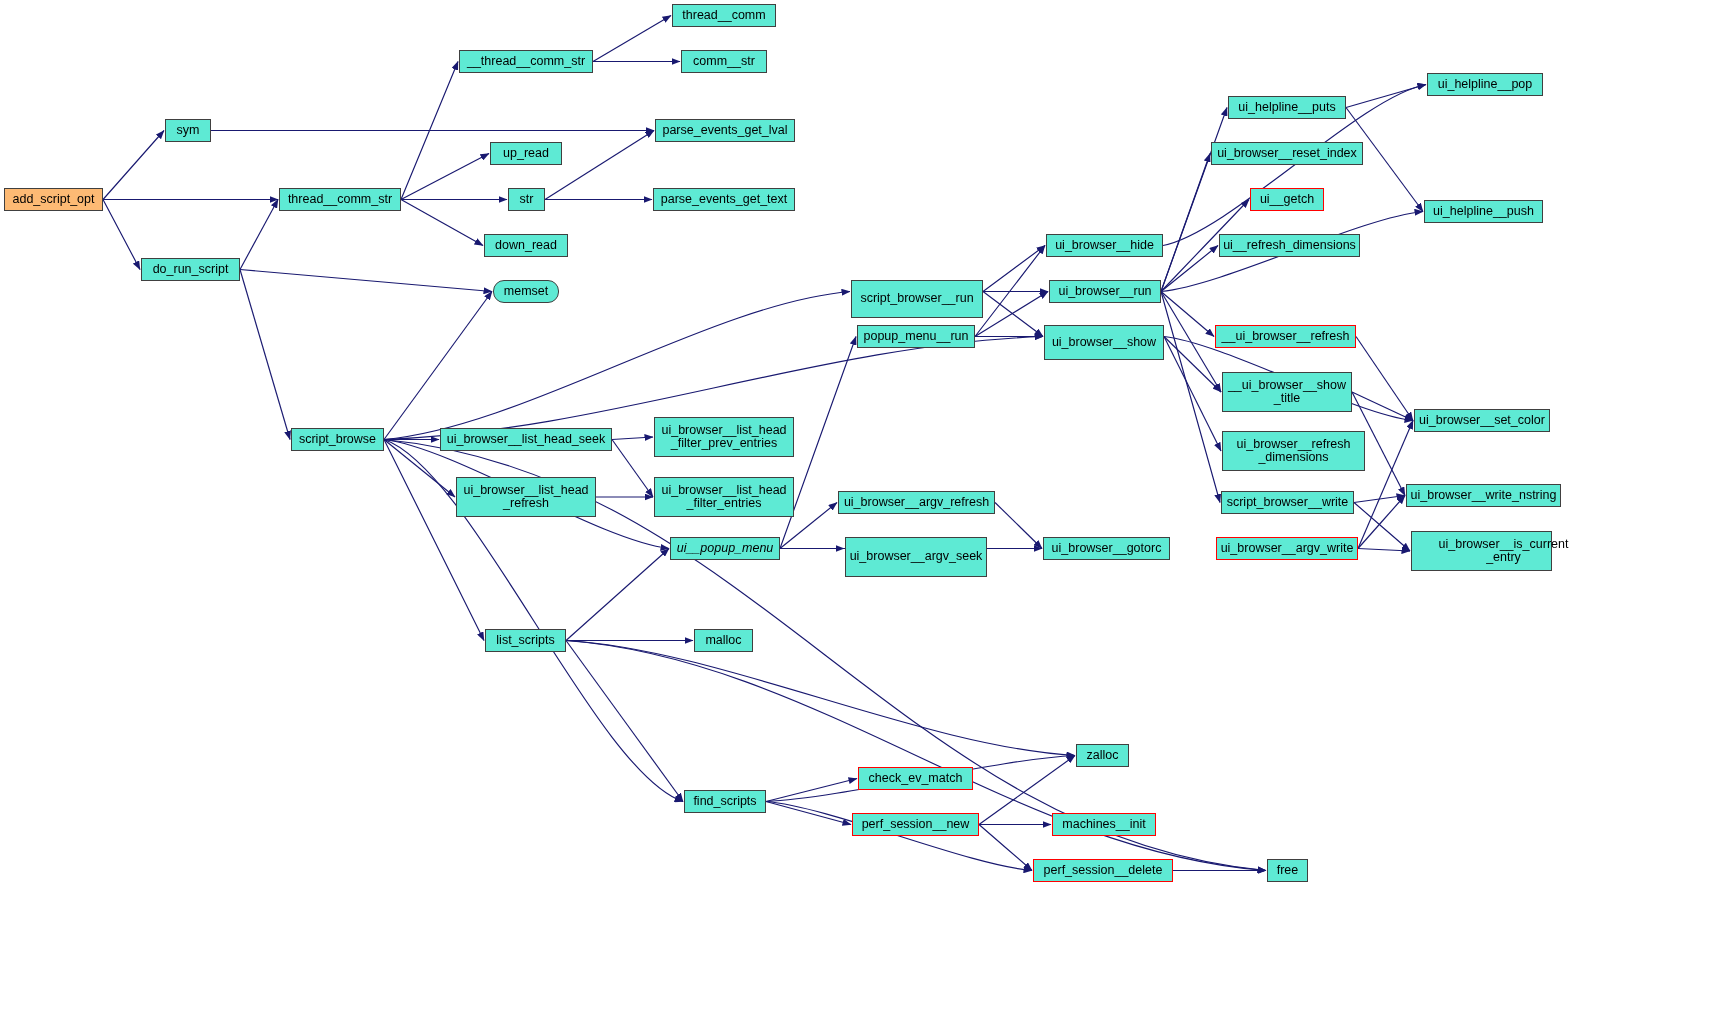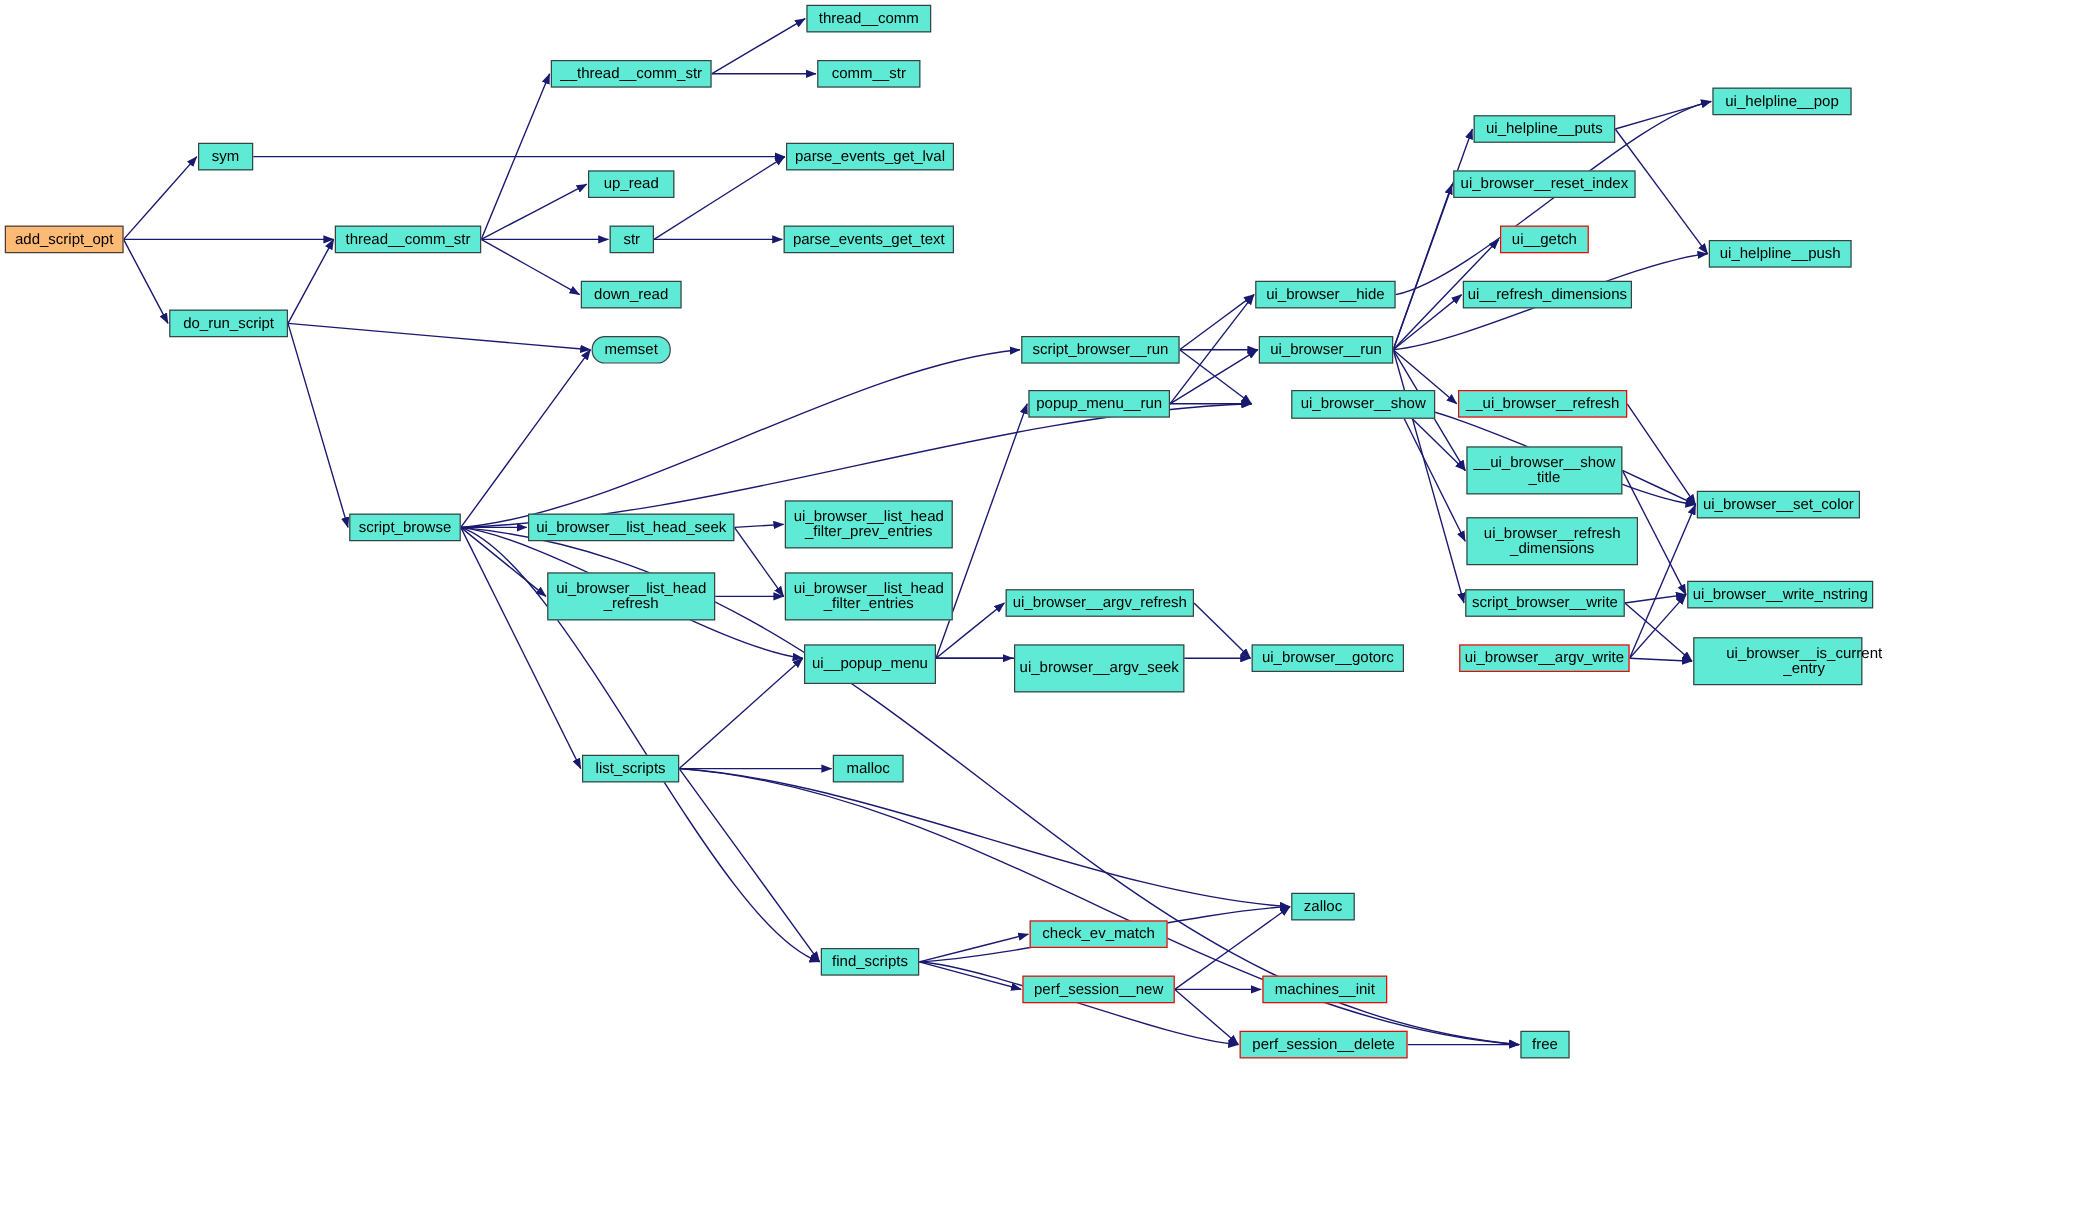--- a/index.html
+++ b/index.html
@@ -149,38 +149,38 @@
       <div class="node" style="left: 484px; top: 234px; width: 84px; height: 23px;">down_read</div>
       <div class="node" style="left: 493px; top: 280px; width: 66px; height: 23px; border-radius: 11px;">memset</div>
       <div class="node" style="left: 291px; top: 428px; width: 93px; height: 23px;">script_browse</div>
       <div class="node" style="left: 440px; top: 428px; width: 172px; height: 23px;">ui_browser__list_head_seek</div>
       <div class="node" style="left: 654px; top: 417px; width: 140px; height: 40px;">ui_browser__list_head
 _filter_prev_entries</div>
       <div class="node" style="left: 456px; top: 477px; width: 140px; height: 40px;">ui_browser__list_head
 _refresh</div>
       <div class="node" style="left: 654px; top: 477px; width: 140px; height: 40px;">ui_browser__list_head
 _filter_entries</div>
-      <div class="node" style="left: 670px; top: 537px; width: 110px; height: 33px;">ui__popup_menu</div>
+      <div class="node" style="left: 670px; top: 537px; width: 110px; height: 23px; font-style: italic;">ui__popup_menu</div>
       <div class="node" style="left: 838px; top: 491px; width: 157px; height: 23px;">ui_browser__argv_refresh</div>
       <div class="node" style="left: 845px; top: 537px; width: 142px; height: 40px;">ui_browser__argv_seek</div>
       <div class="node" style="left: 1043px; top: 537px; width: 127px; height: 23px;">ui_browser__gotorc</div>
       <div class="node" style="left: 485px; top: 629px; width: 81px; height: 23px;">list_scripts</div>
       <div class="node" style="left: 694px; top: 629px; width: 59px; height: 23px;">malloc</div>
       <div class="node" style="left: 684px; top: 790px; width: 82px; height: 23px;">find_scripts</div>
       <div class="node red" style="left: 858px; top: 767px; width: 115px; height: 23px;">check_ev_match</div>
       <div class="node red" style="left: 852px; top: 813px; width: 127px; height: 23px;">perf_session__new</div>
       <div class="node red" style="left: 1052px; top: 813px; width: 104px; height: 23px;">machines__init</div>
       <div class="node red" style="left: 1033px; top: 859px; width: 140px; height: 23px;">perf_session__delete</div>
       <div class="node" style="left: 1076px; top: 744px; width: 53px; height: 23px;">zalloc</div>
       <div class="node" style="left: 1267px; top: 859px; width: 41px; height: 23px;">free</div>
-      <div class="node" style="left: 851px; top: 280px; width: 132px; height: 23px;">script_browser__run</div>
+      <div class="node" style="left: 851px; top: 280px; width: 132px; height: 38px;">script_browser__run</div>
       <div class="node" style="left: 857px; top: 325px; width: 118px; height: 23px;">popup_menu__run</div>
       <div class="node" style="left: 1046px; top: 234px; width: 117px; height: 23px;">ui_browser__hide</div>
       <div class="node" style="left: 1049px; top: 280px; width: 112px; height: 23px;">ui_browser__run</div>
-      <div class="node" style="left: 1076px; top: 325px; width: 120px; height: 24px; text-align: right;">ui_browser__show</div>
+      <div class="node" style="left: 1044px; top: 325px; width: 120px; height: 35px; text-align: right;">ui_browser__show</div>
       <div class="node" style="left: 1228px; top: 96px; width: 118px; height: 23px;">ui_helpline__puts</div>
       <div class="node" style="left: 1211px; top: 142px; width: 152px; height: 23px;">ui_browser__reset_index</div>
       <div class="node red" style="left: 1250px; top: 188px; width: 74px; height: 23px;">ui__getch</div>
       <div class="node" style="left: 1219px; top: 234px; width: 141px; height: 23px;">ui__refresh_dimensions</div>
       <div class="node" style="left: 1427px; top: 73px; width: 116px; height: 23px;">ui_helpline__pop</div>
       <div class="node" style="left: 1424px; top: 200px; width: 119px; height: 23px;">ui_helpline__push</div>
       <div class="node red" style="left: 1215px; top: 325px; width: 141px; height: 23px;">__ui_browser__refresh</div>
       <div class="node" style="left: 1222px; top: 372px; width: 130px; height: 40px;">__ui_browser__show
 _title</div>
       <div class="node" style="left: 1222px; top: 431px; width: 143px; height: 40px;">ui_browser__refresh

